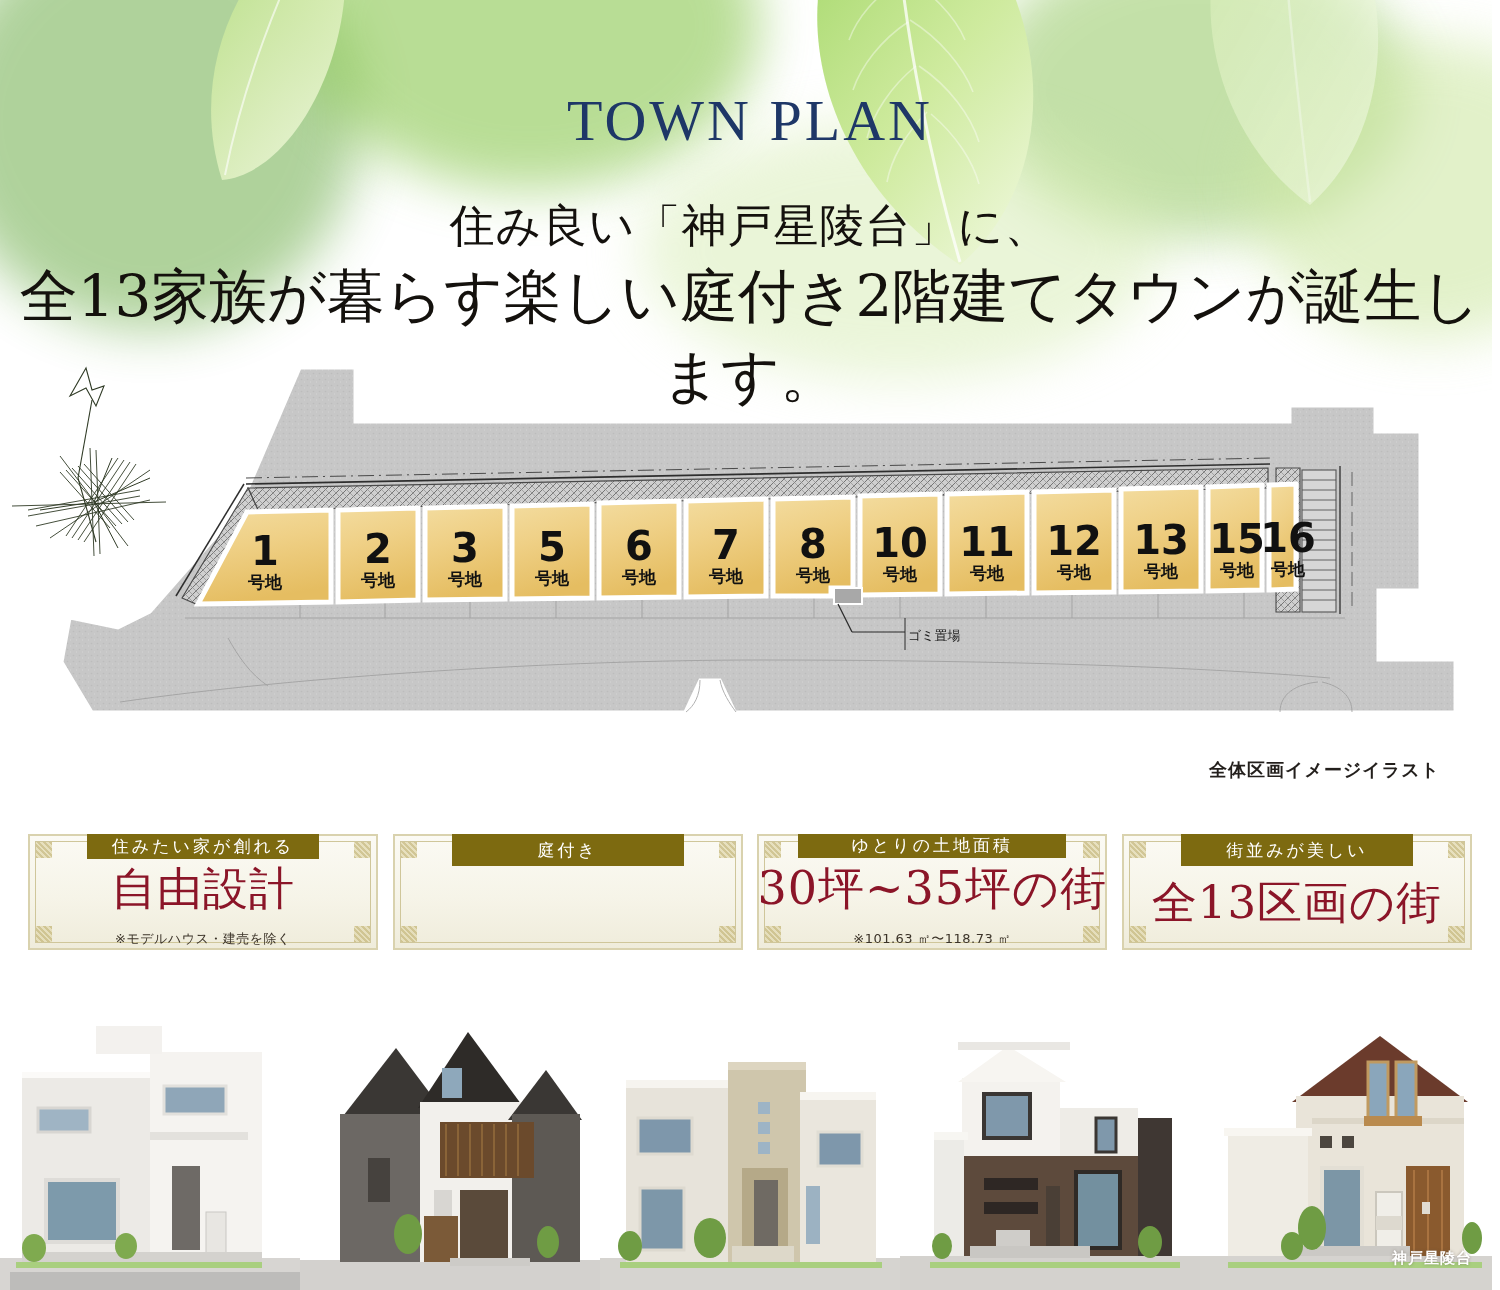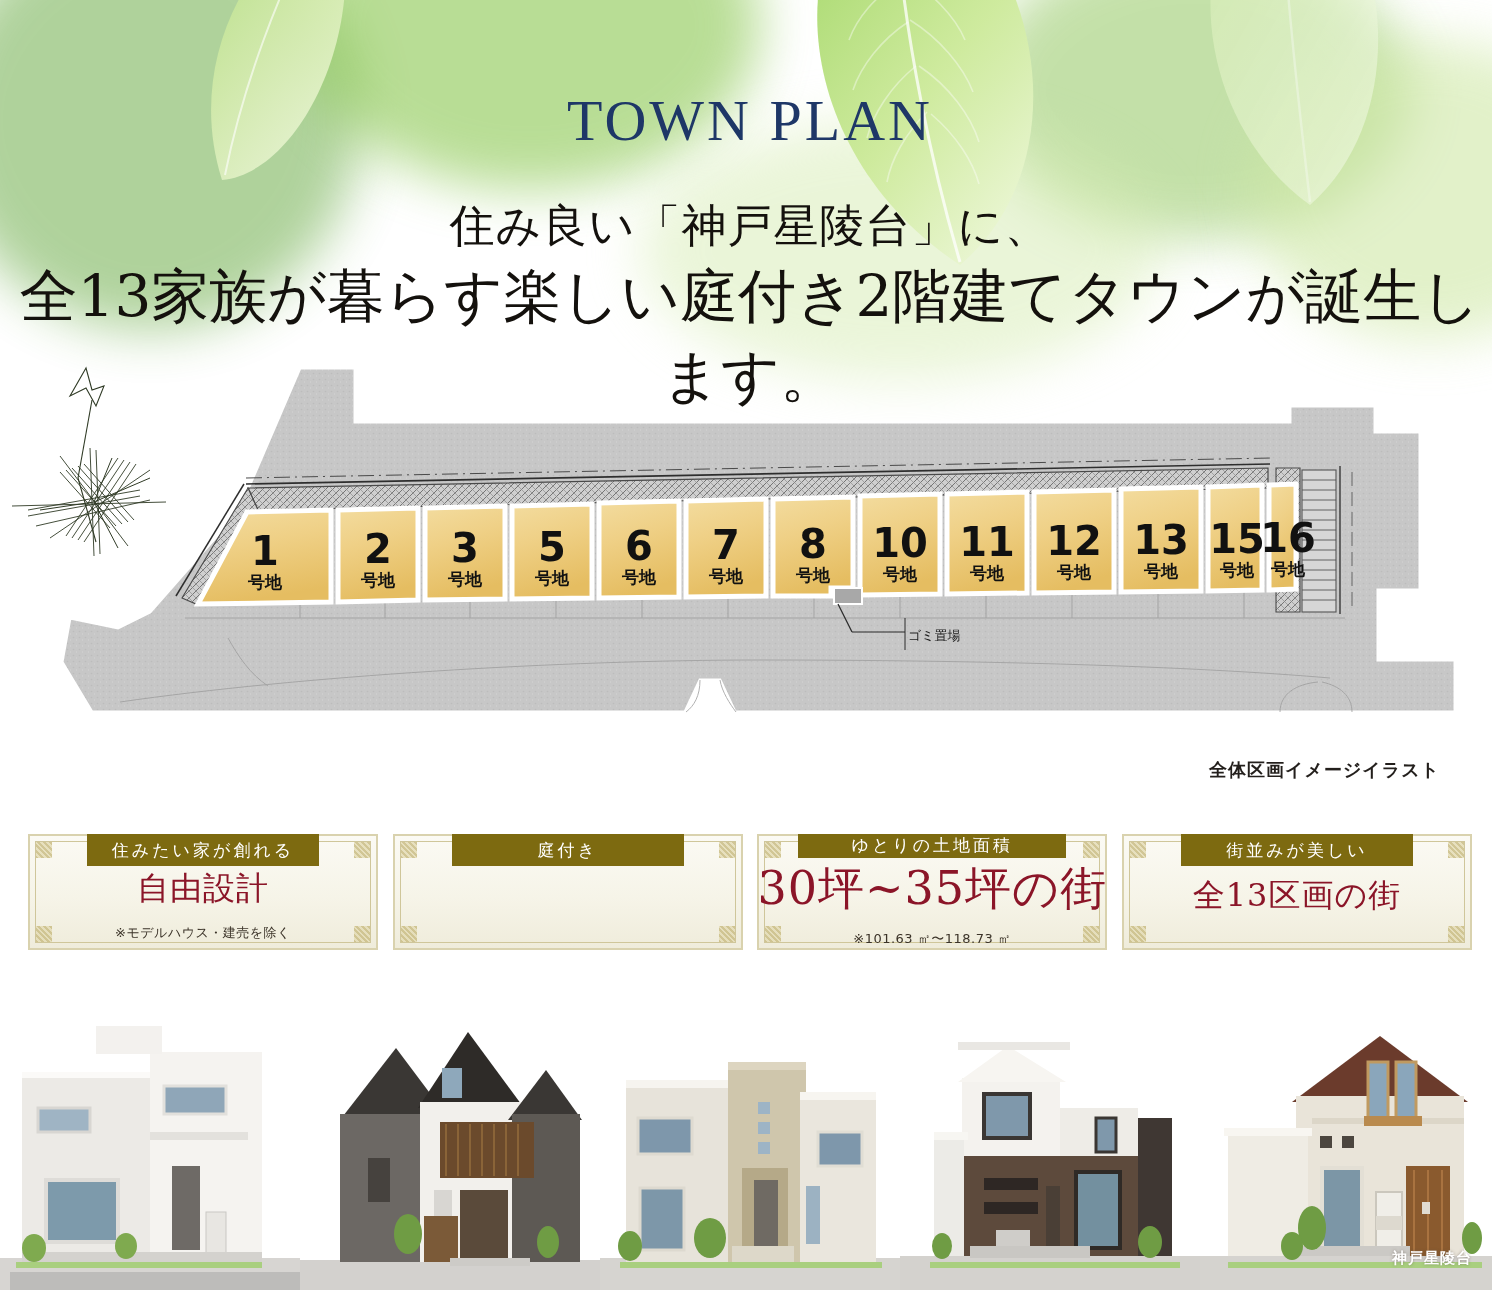--- a/index.html
+++ b/index.html
@@ -175,21 +175,21 @@
     align-items: center;
     justify-content: center;
   }
   .badge.wide-ribbon .badge-ribbon { width: 268px; }
 
   .badge-main {
     position: relative;
     z-index: 3;
     color: #8b1528;
     font-family: "DejaVu Serif", "Liberation Serif", serif;
-    font-size: 32px;
+    font-size: 45px;
     letter-spacing: 1px;
     line-height: 1.05;
     margin-top: 6px;
     white-space: nowrap;
   }
   .badge-main.sm { font-size: 46px; }
   .badge-note {
     position: relative;
     z-index: 3;
     color: #3b3328;

